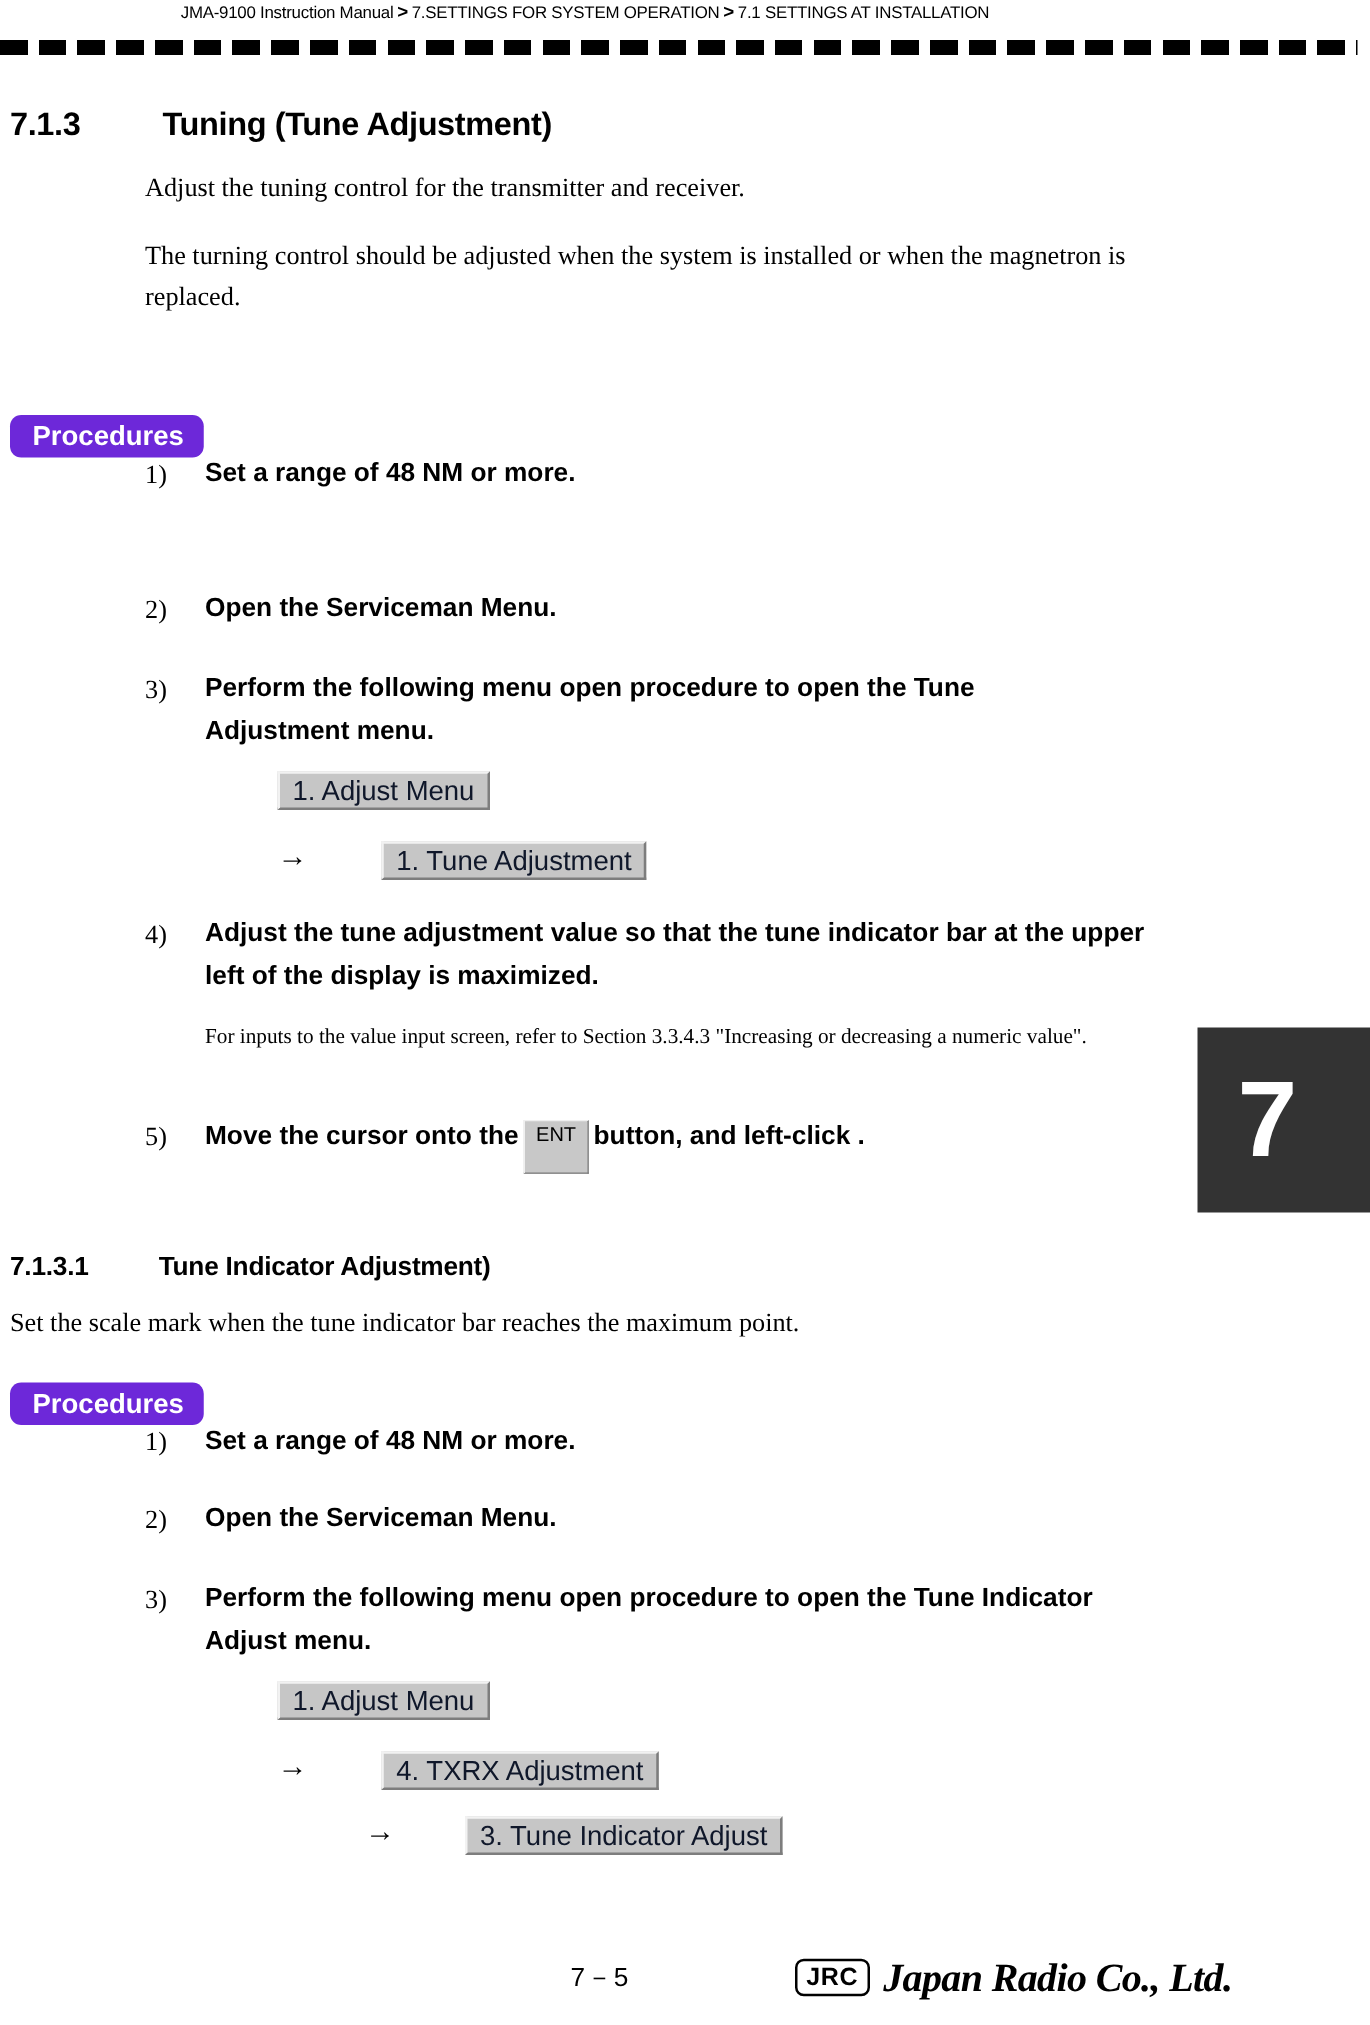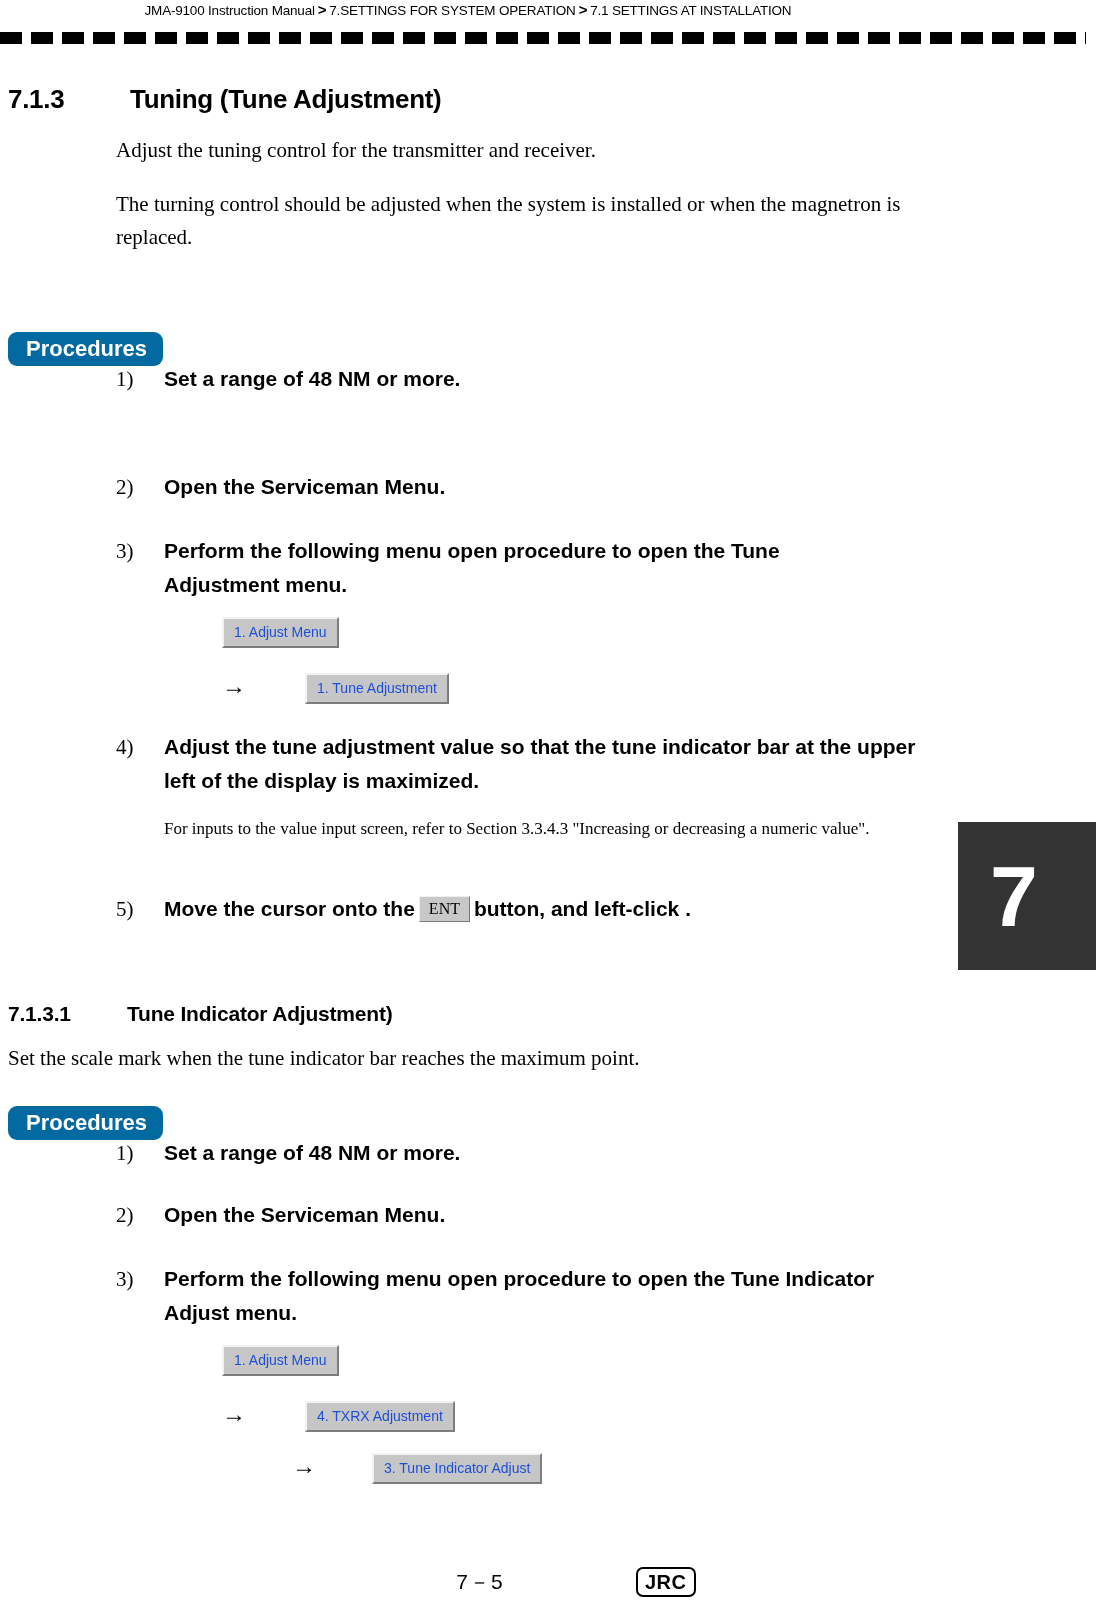--- a/index.html
+++ b/index.html
@@ -104,21 +104,21 @@
     position: absolute;
     font-family: "Liberation Serif", serif;
     font-size: 17px;
     line-height: 25px;
   }
 
   
   .proc-badge {
     position: absolute;
     left: 8px;
-    background: #0369a1;
+    background: #6d28d9;
     color: #ffffff;
     font-family: "Liberation Sans", sans-serif;
     font-weight: bold;
     font-size: 22px;
     line-height: 34px;
     height: 34px;
     padding: 0 16px 0 18px;
     border-radius: 9px;
     white-space: nowrap;
   }
@@ -148,45 +148,45 @@
   }
 
   
   .keycap {
     display: inline-block;
     background: #c8c8c8;
     border-top: 1px solid #efefef;
     border-left: 1px solid #efefef;
     border-right: 1px solid #7a7a7a;
     border-bottom: 1px solid #7a7a7a;
-    font-family: Liberation Serif, serif;
+    font-family: Liberation Sans, sans-serif;
     font-weight: normal;
     font-size: 16px;
     line-height: 22px;
-    padding: 1px 9px 1px 9px;
+    padding: 1px 9px 18px 9px;
     vertical-align: 2px;
     margin: 0 4px;
     color: #000;
   }
 
   
   .menu-btn {
     position: absolute;
     background: #c6c6c6;
     border-top: 2px solid #f2f2f2;
     border-left: 2px solid #f2f2f2;
     border-right: 2px solid #7d7d7d;
     border-bottom: 2px solid #7d7d7d;
     font-family: "Liberation Sans", sans-serif;
-    font-size: 14px;
+    font-size: 22px;
     line-height: 27px;
     height: 27px;
     padding: 0 10px;
     white-space: nowrap;
-    color: #1d4ed8;
+    color: #0f172a;
     box-sizing: content-box;
   }
   .menu-arrow {
     position: absolute;
     font-family: "Liberation Serif", serif;
     font-size: 24px;
     line-height: 31px;
   }
 
   
@@ -311,13 +311,14 @@
 <div class="menu-arrow" style="left:222px; top:1399px;">→</div>
 <div class="menu-btn" style="left:305px; top:1401px;">4. TXRX Adjustment</div>
 
 <div class="menu-arrow" style="left:292px; top:1451px;">→</div>
 <div class="menu-btn" style="left:372px; top:1453px;">3. Tune Indicator Adjust</div>
 
 <div class="page-number">7－5</div>
 
 <div class="footer-logo">
   <span class="jrc-mark">JRC</span>
+  <span class="jrc-wordmark">Japan Radio Co., Ltd.</span>
 </div>
 
 </body></html>

